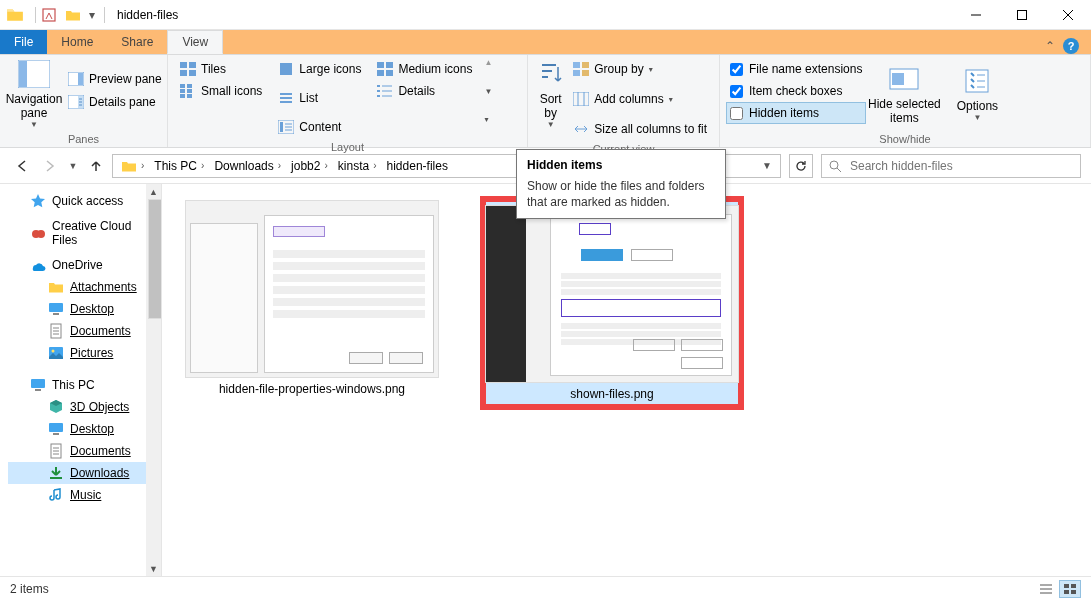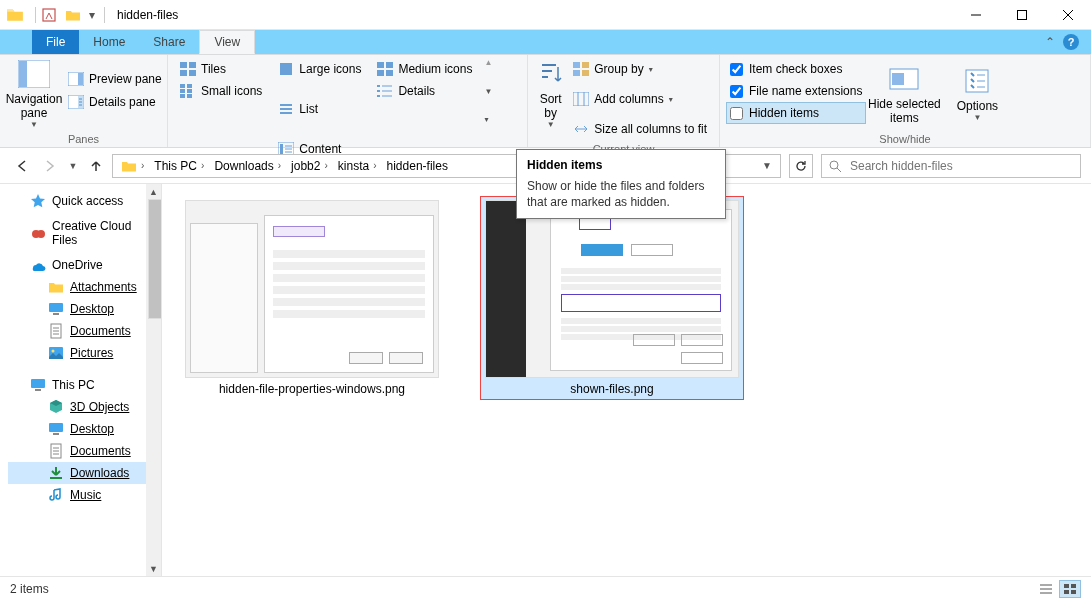--- a/index.html
+++ b/index.html
@@ -8,21 +8,21 @@
 
 .titlebar { height: 30px; display: flex; align-items: center; background: #fff; border-bottom: 1px solid #e5e5e5; }
 .titlebar .qat { display: flex; align-items: center; padding-left: 4px; gap: 2px; }
 .titlebar .qat .qbtn { width: 22px; height: 22px; display: flex; align-items: center; justify-content: center; cursor: pointer; }
 .titlebar .folder-ico { width: 18px; height: 18px; }
 .titlebar .title { margin-left: 6px; color: #000; }
 .titlebar .win-controls { margin-left: auto; display: flex; }
 .titlebar .win-controls .wc { width: 46px; height: 30px; display: flex; align-items: center; justify-content: center; cursor: pointer; }
 
 
-.tabs { height: 24px; display: flex; align-items: center; background: #7dd3fc; position: relative; padding-left: 32px; }
+.tabs { height: 24px; display: flex; align-items: flex-end; background: #fdba74; position: relative; }
 .tab { height: 24px; padding: 0 14px; display: flex; align-items: center; cursor: pointer; color: #444; }
 .tab.file { background: #1979ca; color: #fff; }
 .tab.active { background: #f5f6f7; border: 1px solid #dadbdc; border-bottom: 1px solid #f5f6f7; position: relative; z-index: 1; }
 .tabs .help { margin-left: auto; display: flex; align-items: center; gap: 8px; padding-right: 12px; color: #2a8dd4; }
 .help-circle { width: 16px; height: 16px; border-radius: 50%; background: #2a8dd4; color: #fff; display: flex; align-items: center; justify-content: center; font-size: 11px; font-weight: bold; }
 
 
 .ribbon { height: 94px; background: #f5f6f7; border-top: 1px solid #dadbdc; border-bottom: 1px solid #dadbdc; display: flex; }
 .group { border-right: 1px solid #e1e2e3; display: flex; flex-direction: column; }
 .group .body { flex: 1; display: flex; padding: 3px 6px; align-items: flex-start; }
@@ -57,21 +57,21 @@
 .tree .node .ico { width: 16px; height: 16px; display: flex; align-items: center; justify-content: center; flex-shrink: 0; }
 .tree .gap { height: 10px; }
 .tree .scrollbar { position: absolute; right: 0; top: 0; width: 15px; height: 100%; background: #f0f0f0; }
 .tree .scrollbar .thumb { position: absolute; left: 2px; right: 2px; top: 15px; height: 120px; background: #c1c1c1; }
 .tree .scrollbar .arr { position: absolute; left: 0; right: 0; height: 15px; display: flex; align-items: center; justify-content: center; color: #555; font-size: 9px; }
 .tree .scrollbar .arr.top { top: 0; }
 .tree .scrollbar .arr.bot { bottom: 0; }
 
 .content { flex: 1; padding: 12px 18px; display: flex; gap: 36px; align-items: flex-start; }
 .item { width: 264px; display: flex; flex-direction: column; align-items: center; gap: 4px; cursor: pointer; padding: 4px; }
-.item.sel { background: #cde8ff; border: 1px solid #ef4444; padding: 3px; }
+.item.sel { background: #cde8ff; border: 6px solid #ef4444; padding: 3px; }
 .thumb { width: 254px; height: 178px; background: #f2f2f2; border: 1px solid #ddd; position: relative; overflow: hidden; }
 .item .name { text-align: right; }
 
 
 .statusbar { height: 24px; border-top: 1px solid #e5e5e5; display: flex; align-items: center; padding: 0 10px; color: #333; }
 .statusbar .views { margin-left: auto; display: flex; gap: 2px; }
 .statusbar .views .vbtn { width: 22px; height: 18px; border: 1px solid transparent; display: flex; align-items: center; justify-content: center; cursor: pointer; }
 .statusbar .views .vbtn.sel { border-color: #92c0e0; background: #cde6f7; }
 
 
@@ -214,21 +214,21 @@
                 <rect x="0" y="5" width="5" height="4" fill="#6aa0d8"></rect>
                 <rect x="0" y="10" width="5" height="4" fill="#6aa0d8"></rect>
                 <rect x="7" y="0" width="5" height="4" fill="#6aa0d8"></rect>
                 <rect x="7" y="5" width="5" height="4" fill="#6aa0d8"></rect>
                 <rect x="7" y="10" width="5" height="4" fill="#6aa0d8"></rect>
               </svg>
             </span>
           <span>Small icons</span>
         </div>
       </div>
-      <div class="col" style="gap:18px;margin-left:4px">
+      <div class="col" style="gap:7px;margin-left:4px">
         <div class="smallbtn">
           <span class="ico">
               <svg width="16" height="14">
                 <rect x="2" y="1" width="12" height="12" fill="#6aa0d8"></rect>
               </svg>
             </span>
           <span>Large icons</span>
         </div>
         <div class="smallbtn">
           <span class="ico">
@@ -329,25 +329,25 @@
       </div>
     </div>
     <div class="label">Current view</div>
   </div>
 
   <div class="group" style="flex:1">
     <div class="body">
       <div class="col" style="gap:0">
         <label class="chk">
             <input type="checkbox" checked="" style="">
-            <span>Item check boxes</span>
+            <span>File name extensions</span>
           </label>
         <label class="chk">
             <input type="checkbox" checked="" style="">
-            <span>File name extensions</span>
+            <span>Item check boxes</span>
           </label>
         <label class="chk sel">
             <input type="checkbox" style="">
             <span>Hidden items</span>
           </label>
       </div>
       <div class="bigbtn" style="width:76px">
         <span class="ico">
             <svg width="32" height="28" viewBox="0 0 32 28">
               <rect x="2" y="4" width="28" height="20" fill="#fff" stroke="#6aa0d8"></rect>

